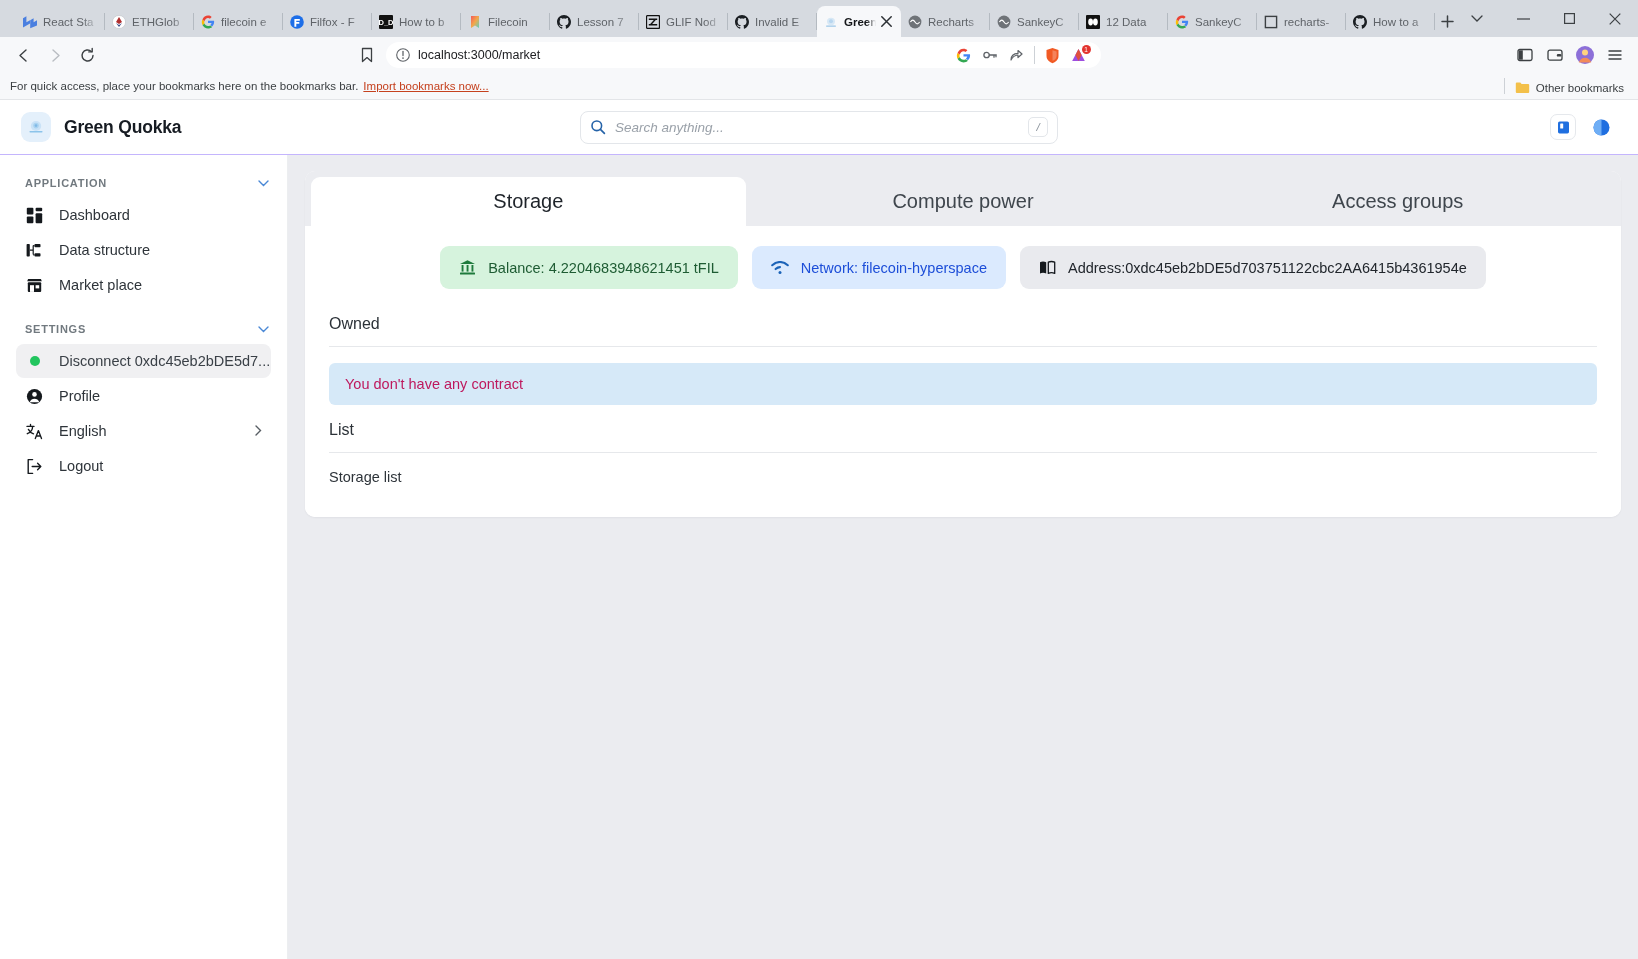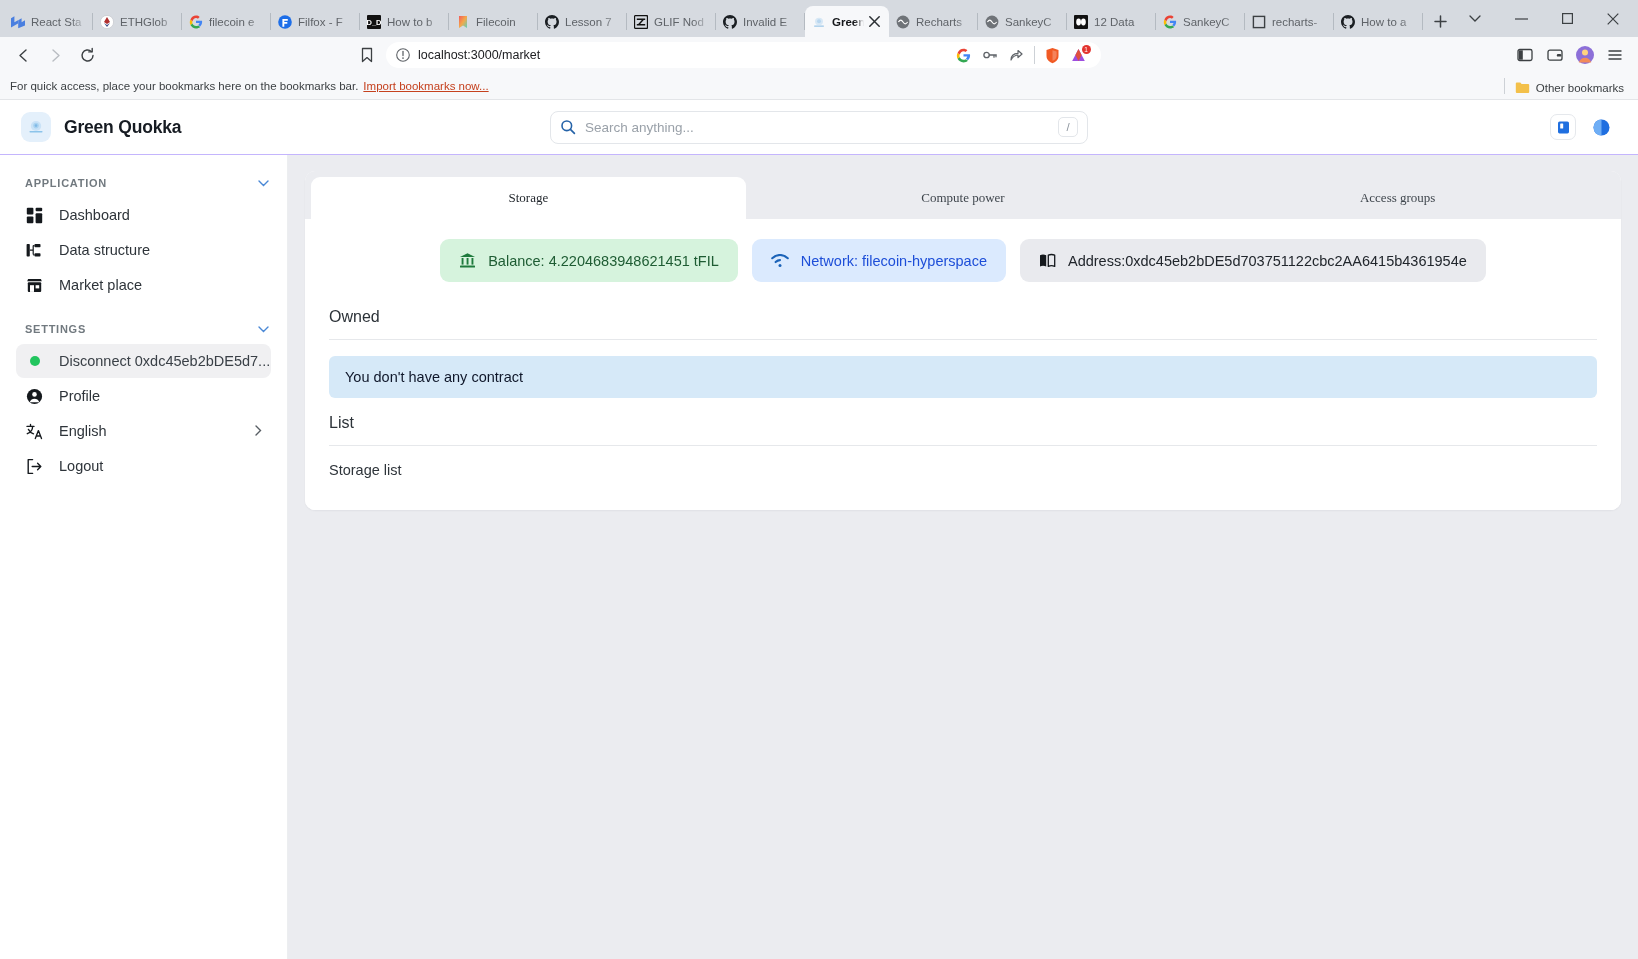--- a/index.html
+++ b/index.html
@@ -11,21 +11,21 @@
   }
 
   
   .browser { width: 1638px; height: 959px; display: flex; flex-direction: column; background:#d6dae0; }
 
   .tabstrip {
     height: 37px;
     background: #d6dae0;
     display: flex;
     align-items: flex-end;
-    padding-left: 4px;
+    padding-left: 16px;
     position: relative;
     flex: 0 0 37px;
   }
   .tab {
     height: 31px;
     width: 89px;
     display: flex;
     align-items: center;
     gap: 5px;
     padding: 0 6px;
@@ -149,21 +149,22 @@
   .brand { display:flex;align-items:center;gap:13px; width:270px; padding-left:5px;}
   .brand-logo {
     width: 30px; height: 30px; border-radius: 9px;
     background:#e4f0fb; position:relative; flex:0 0 30px;
     display:flex;align-items:center;justify-content:center;
   }
   .brand-name { font-size:17.5px; font-weight:700; color:#161b22; letter-spacing:-0.2px; }
 
   .searchwrap {
     position:absolute; left:50%; transform:translateX(-50%);
-    width: 538px;
+    width: 478px;
+    font-style: italic;
   }
   .searchbox {
     height: 33px;
     border:1px solid #e3e6ea;
     border-radius: 8px;
     display:flex;align-items:center;
     gap:9px; padding: 0 9px;
     background:#fff;
   }
   .searchbox .ph { font-size:13.5px; color:#9aa1a9; flex:1 1 auto;}
@@ -221,25 +222,24 @@
   }
   .tabs {
     display:flex;
     background:#ebecf0;
     padding: 6px 6px 0 6px;
     gap: 0;
   }
   .tabitem {
     flex:1 1 0;
     text-align:center;
-    font-size:13px;
+    font-size:20px;
     color:#3f464d;
     padding: 13px 0 13px;
     border-radius: 9px 9px 0 0;
-    font-family: Liberation Serif, serif;
   }
   .tabitem.sel { background:#ffffff; color:#1f242a; }
   .panel-body { background:#fff; padding: 16px 24px 30px; }
 
   .chips { display:flex; justify-content:center; gap:14px; margin: 4px 0 16px; }
   .chip {
     display:flex;align-items:center;gap:12px;
     height: 43px;
     padding: 0 19px;
     border-radius: 9px;
@@ -252,21 +252,21 @@
   .chip-ic { display:flex;align-items:center;justify-content:center; }
 
   .sec-title { font-size:16px; color:#2c3238; font-weight:400; padding: 10px 0 13px; }
   .hr { height:1px; background:#e6e8eb; }
   .alert {
     background:#d6e9f8;
     border-radius:6px;
     margin: 16px 0 6px;
     padding: 13px 16px;
     font-size:14.5px;
-    color:#0f172a;
+    color:#be185d;
   }
   .listlabel { font-size:14.5px; color:#2e343a; padding: 16px 0 2px; }
 </style>
 </head>
 <body>
 
 <div class="browser">
 
   <div class="tabstrip">
     <div id="tabs-host" style="display:flex;align-items:flex-end;">

